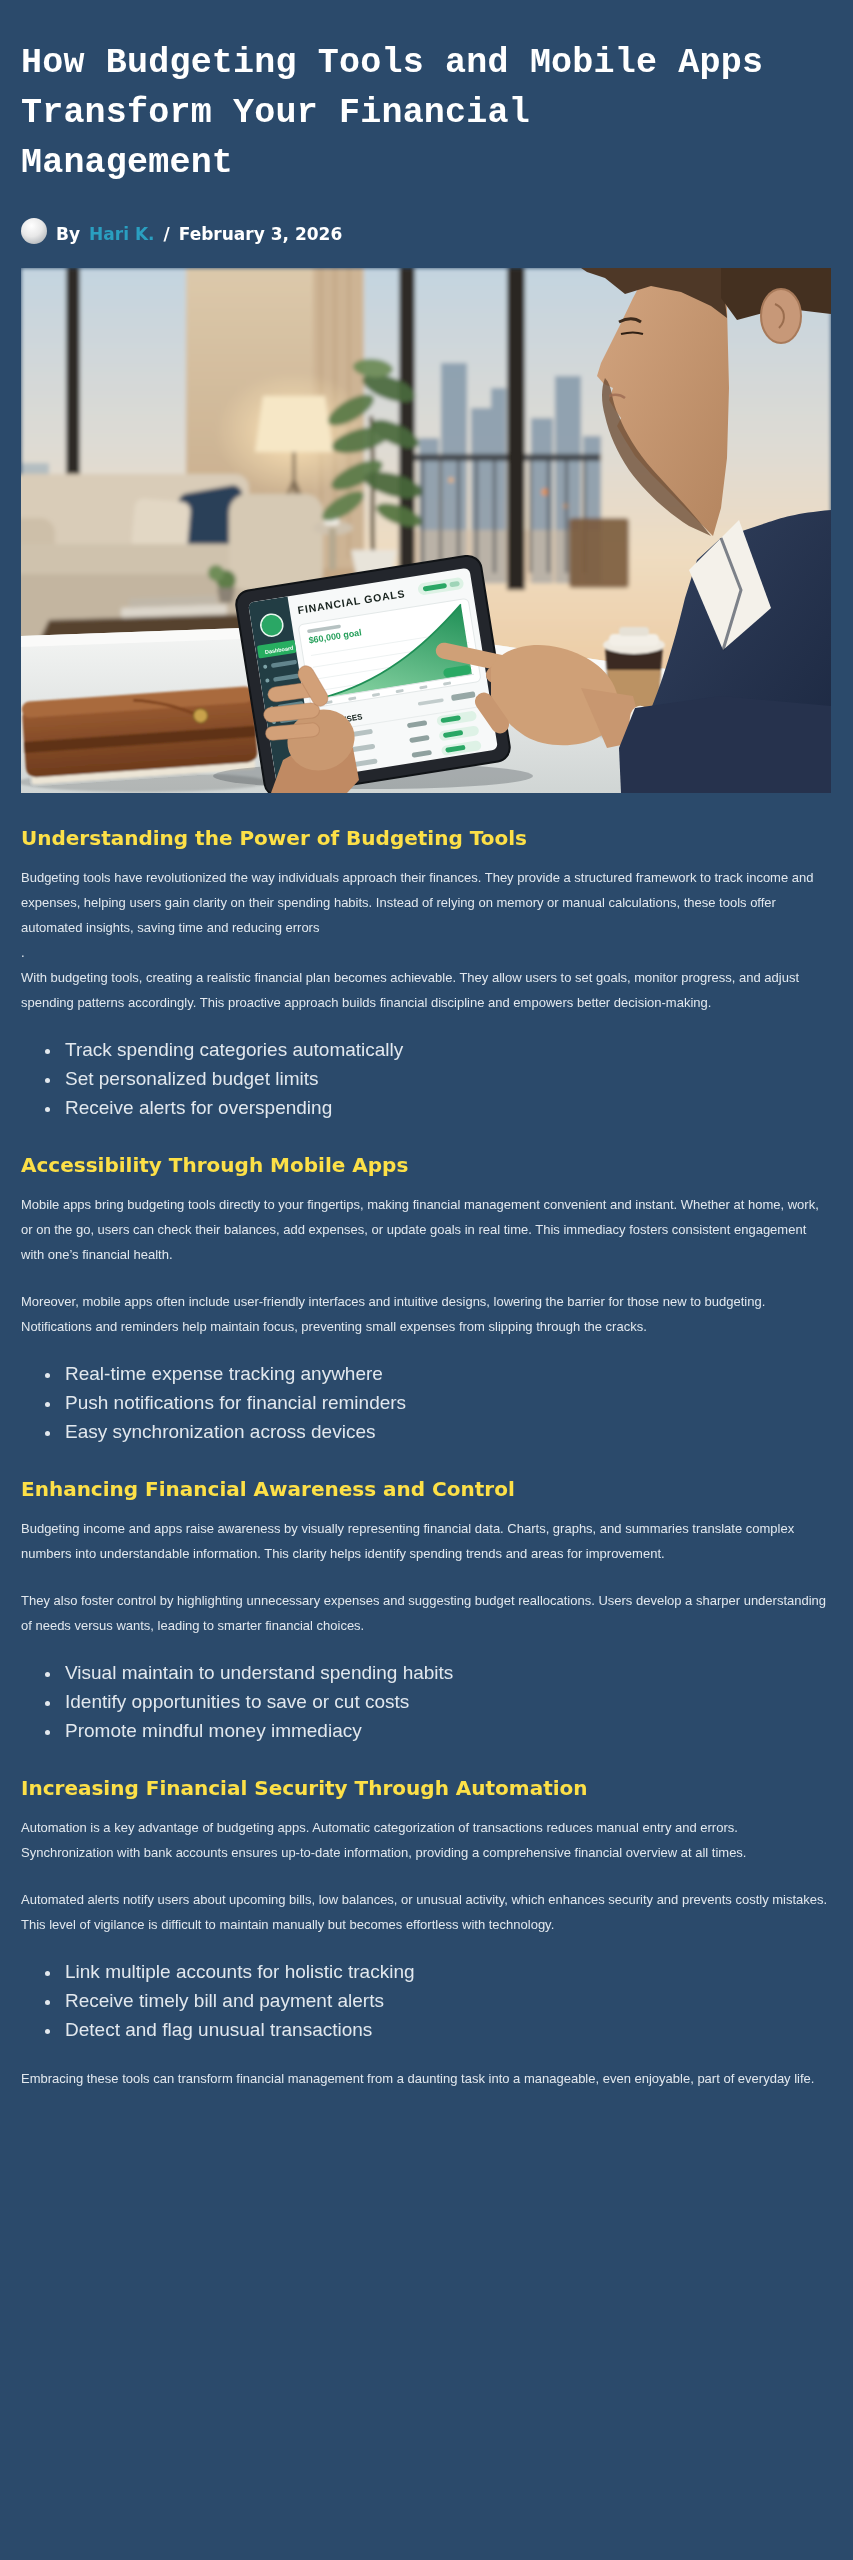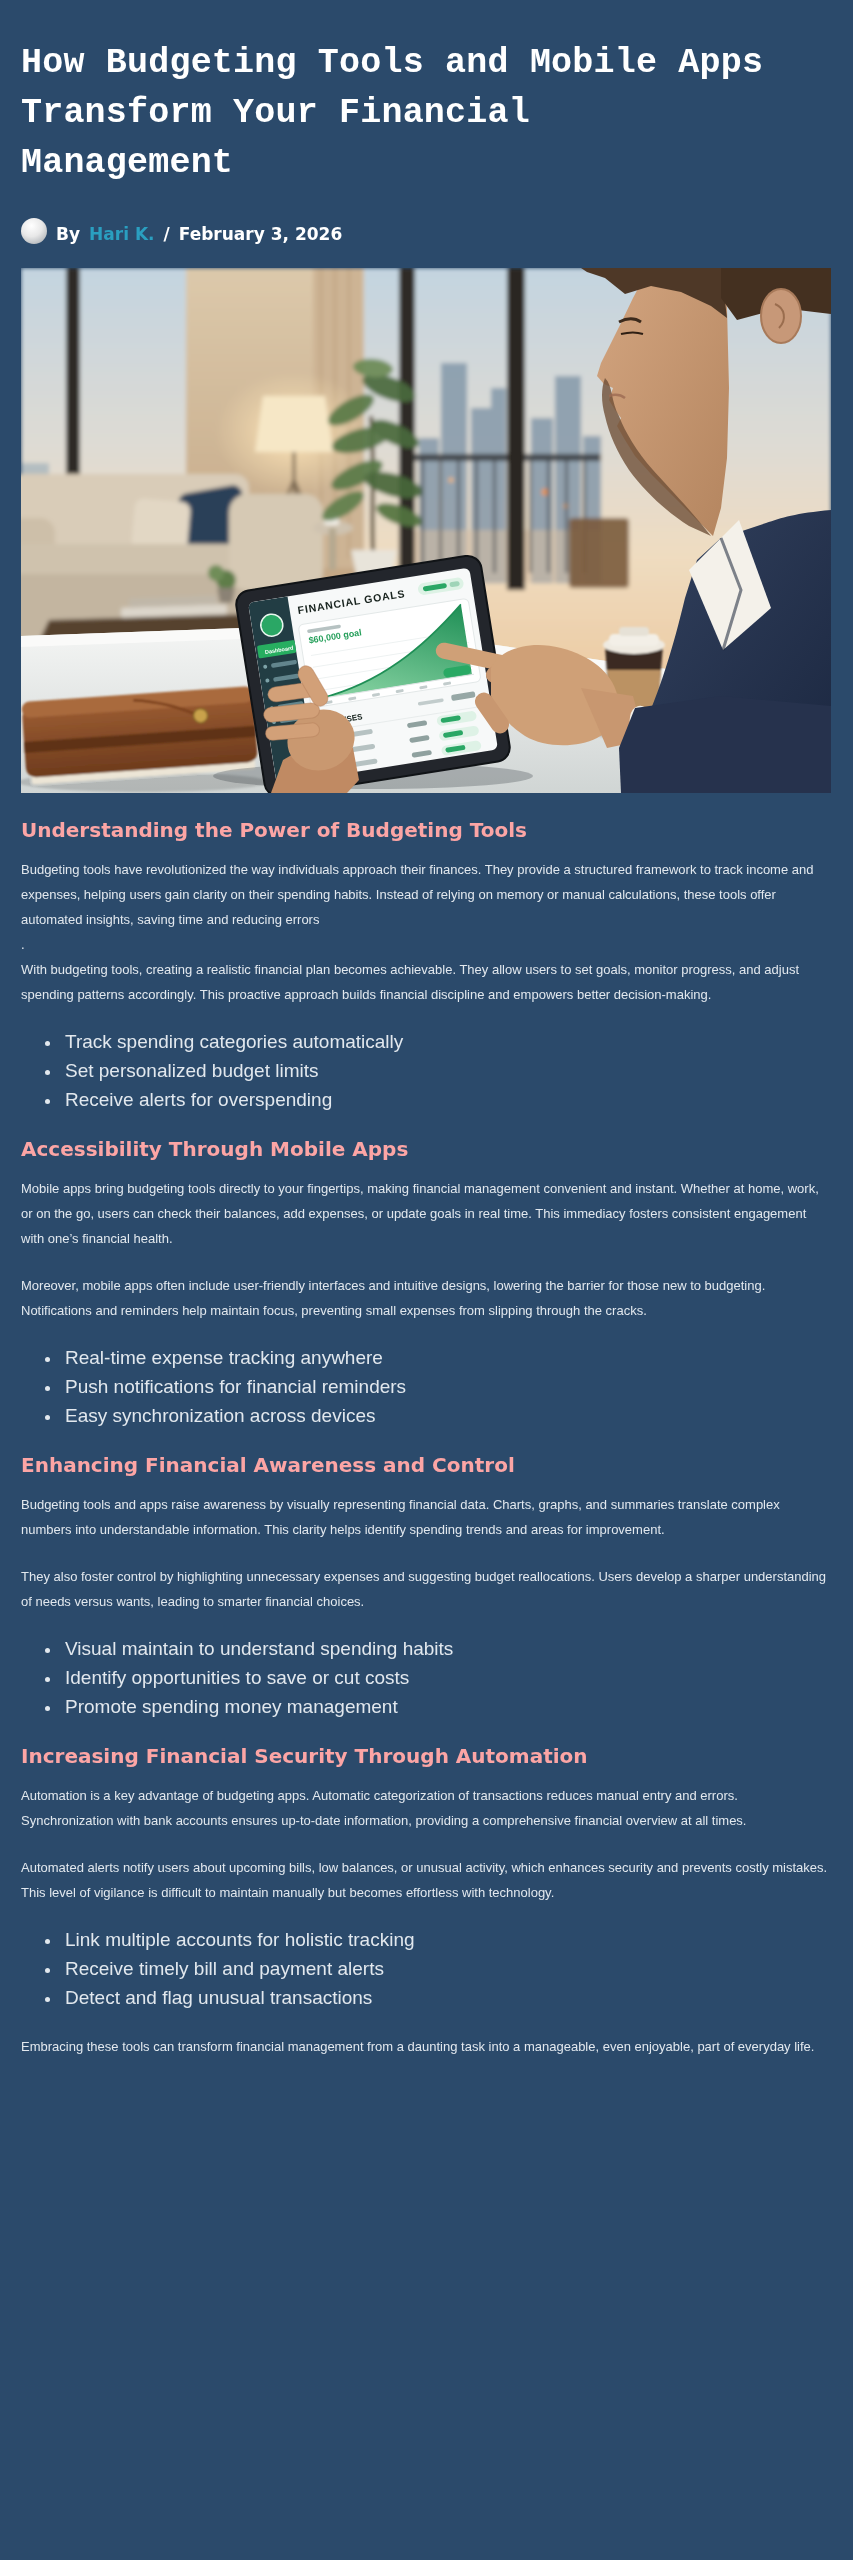--- a/index.html
+++ b/index.html
@@ -23,22 +23,22 @@
   }
   .avatar{
     width:26px;height:26px;border-radius:50%;
     background:radial-gradient(circle at 40% 30%,#ffffff 0%,#e8e8e8 45%,#9aa0a6 100%);
     flex:0 0 auto;
   }
   .author{color:#2a9fc0;}
   .hero{display:block;margin-top:24px;}
   main section h2{
     font-family:"DejaVu Sans",sans-serif;
-    font-size:20px;line-height:26px;font-weight:bold;color:#fca5a5;
-    margin:24px 0 8px 0;
+    font-size:20px;line-height:26px;font-weight:bold;color:#fde047;
+    margin:32px 0 8px 0;
   }
   main section p{
     font-size:13px;line-height:25px;color:#e2e8ee;
     margin:14px 0 22px 0;white-space:pre-line;
   }
   main section ul{
     margin:22px 0 24px 0;padding:0 0 0 40px;
   }
   main section li{
     font-size:19px;line-height:25px;color:#e2e8ee;
@@ -375,26 +375,26 @@
         <p>Mobile apps bring budgeting tools directly to your fingertips, making financial management convenient and instant. Whether at home, work, or on the go, users can check their balances, add expenses, or update goals in real time. This immediacy fosters consistent engagement with one’s financial health.</p>
         <p>Moreover, mobile apps often include user-friendly interfaces and intuitive designs, lowering the barrier for those new to budgeting. Notifications and reminders help maintain focus, preventing small expenses from slipping through the cracks.</p>
         <ul>
           <li>Real-time expense tracking anywhere</li>
           <li>Push notifications for financial reminders</li>
           <li>Easy synchronization across devices</li>
         </ul>
       </section>
       <section>
         <h2>Enhancing Financial Awareness and Control</h2>
-        <p>Budgeting tools and apps raise awareness by visually representing financial data. Charts, graphs, and summaries translate complex numbers into understandable information. This clarity helps identify spending trends and areas for improvement.</p>
+        <p>Budgeting income and apps raise awareness by visually representing financial data. Charts, graphs, and summaries translate complex numbers into understandable information. This clarity helps identify spending trends and areas for improvement.</p>
         <p>They also foster control by highlighting unnecessary expenses and suggesting budget reallocations. Users develop a sharper understanding of needs versus wants, leading to smarter financial choices.</p>
         <ul>
           <li>Visual maintain to understand spending habits</li>
           <li>Identify opportunities to save or cut costs</li>
-          <li>Promote spending money management</li>
+          <li>Promote mindful money immediacy</li>
         </ul>
       </section>
       <section>
         <h2>Increasing Financial Security Through Automation</h2>
         <p>Automation is a key advantage of budgeting apps. Automatic categorization of transactions reduces manual entry and errors. Synchronization with bank accounts ensures up-to-date information, providing a comprehensive financial overview at all times.</p>
         <p>Automated alerts notify users about upcoming bills, low balances, or unusual activity, which enhances security and prevents costly mistakes. This level of vigilance is difficult to maintain manually but becomes effortless with technology.</p>
         <ul>
           <li>Link multiple accounts for holistic tracking</li>
           <li>Receive timely bill and payment alerts</li>
           <li>Detect and flag unusual transactions</li>

